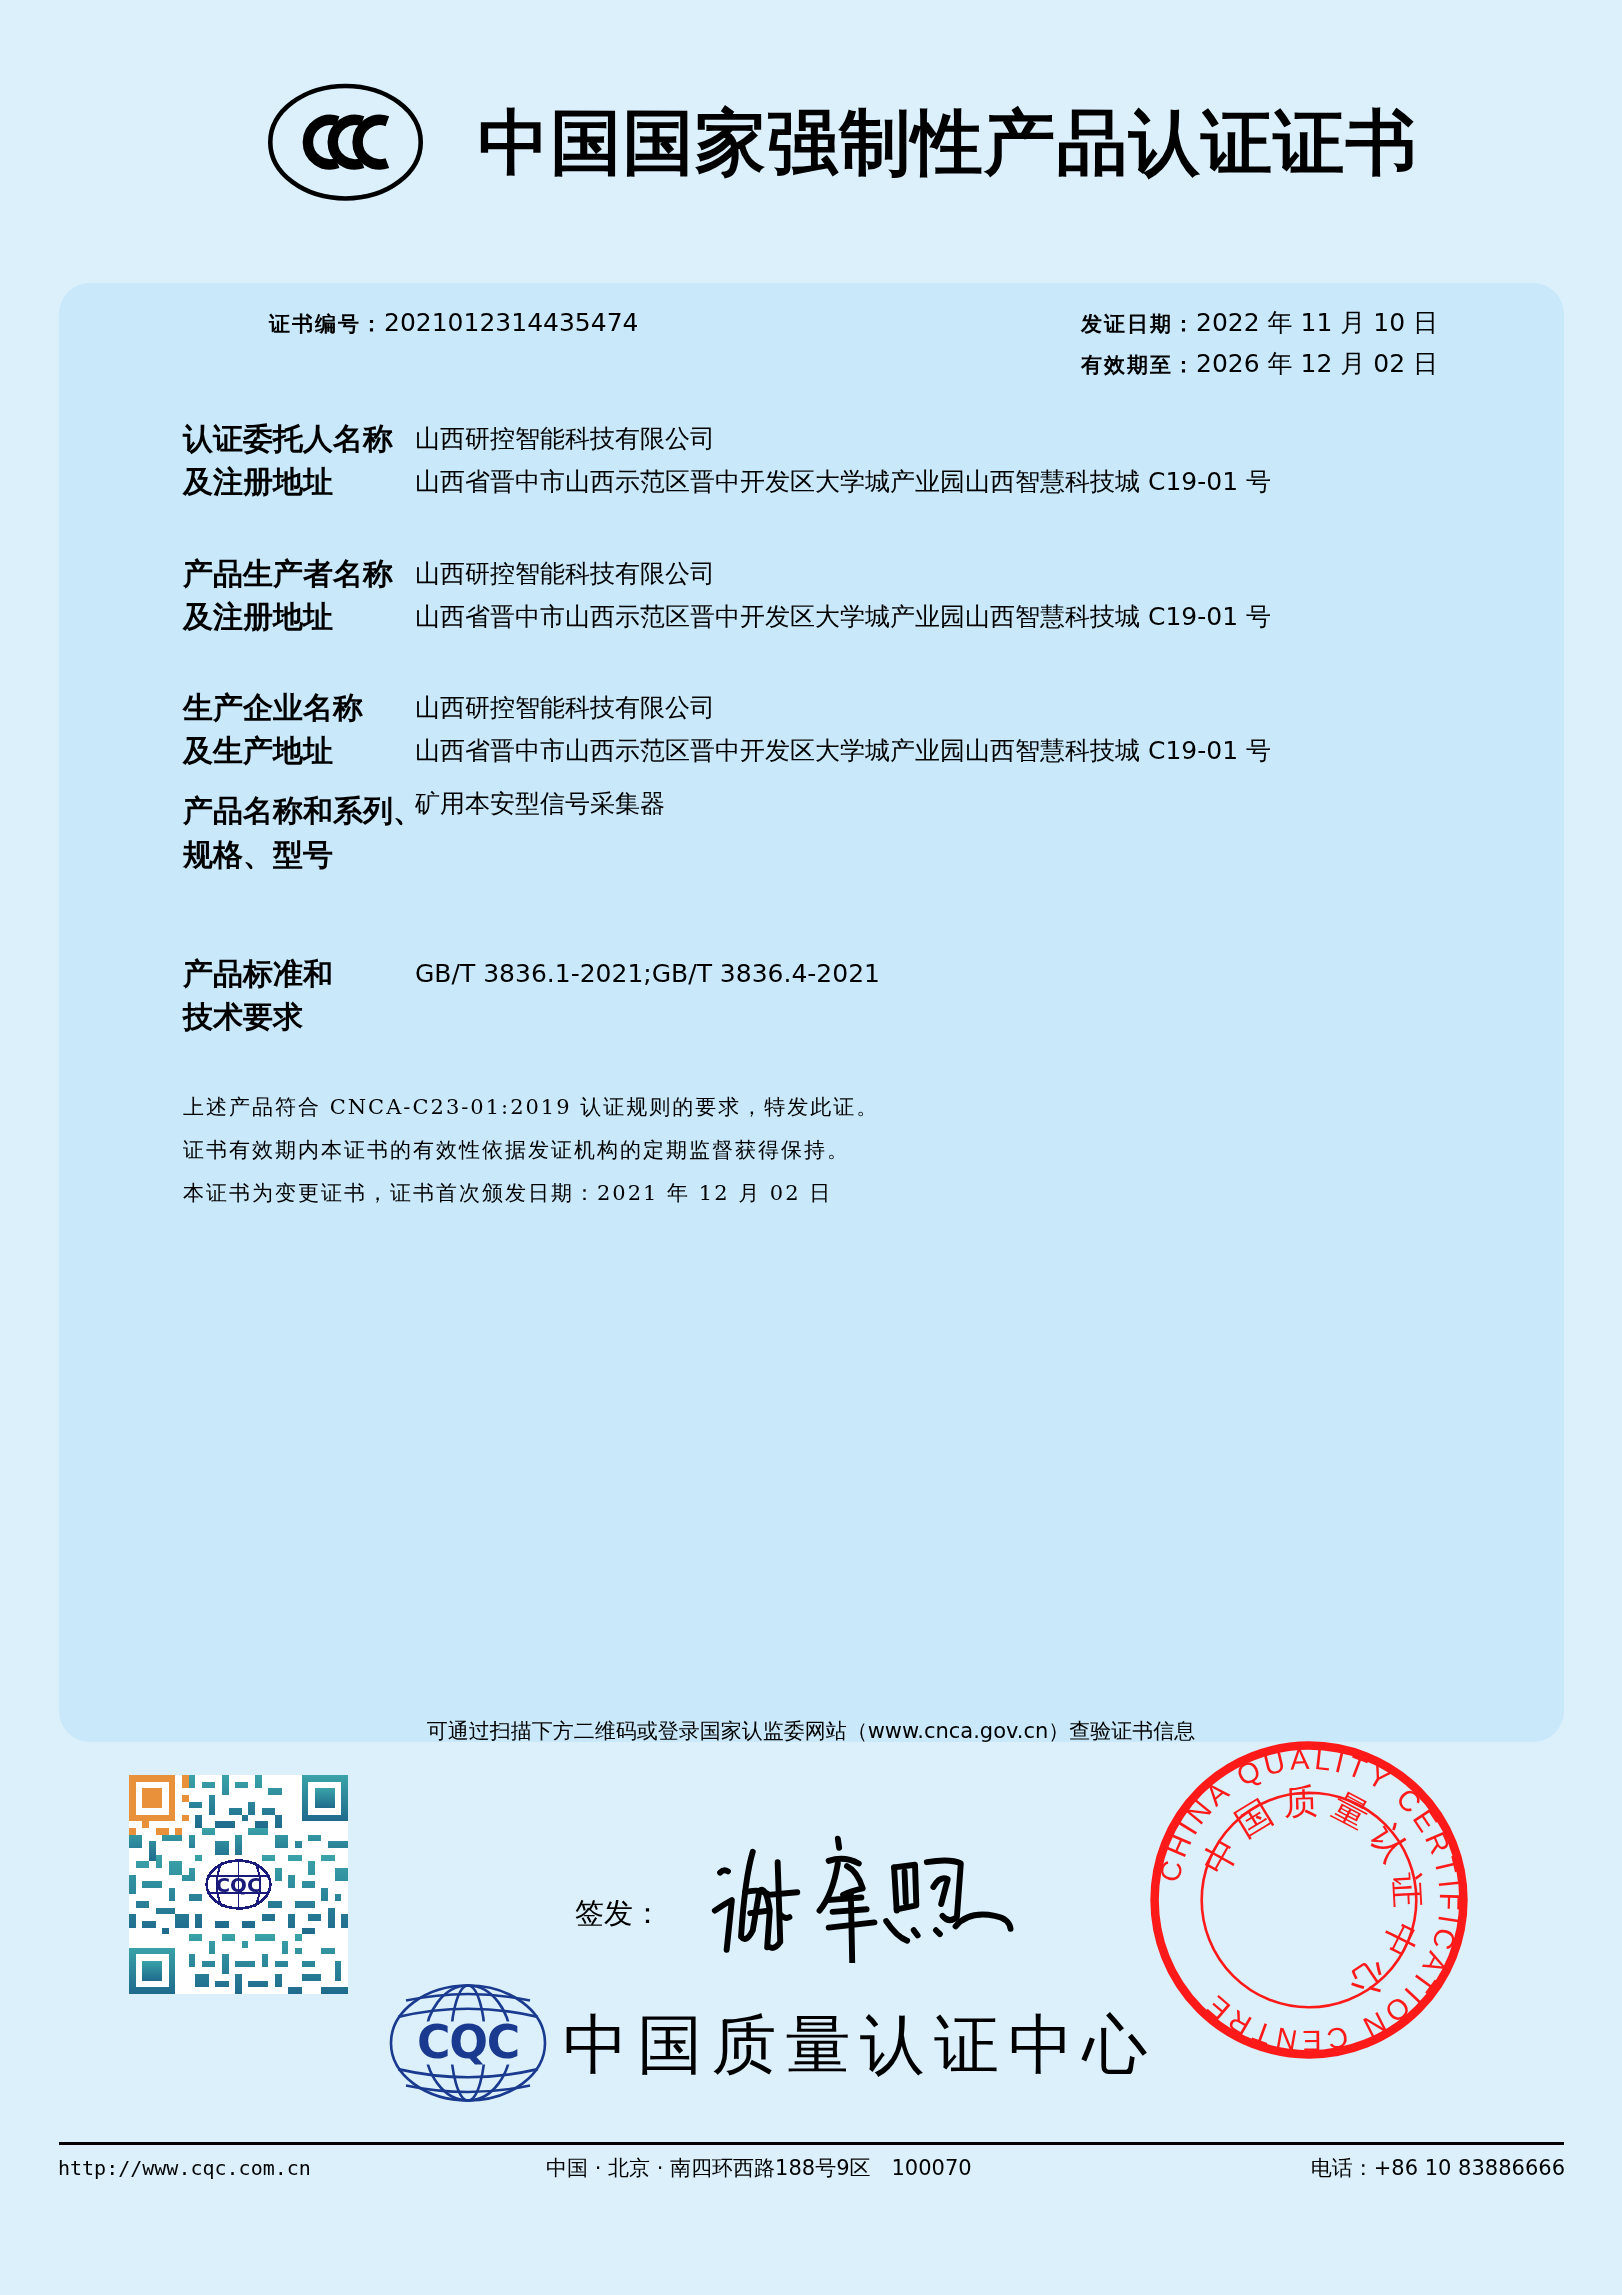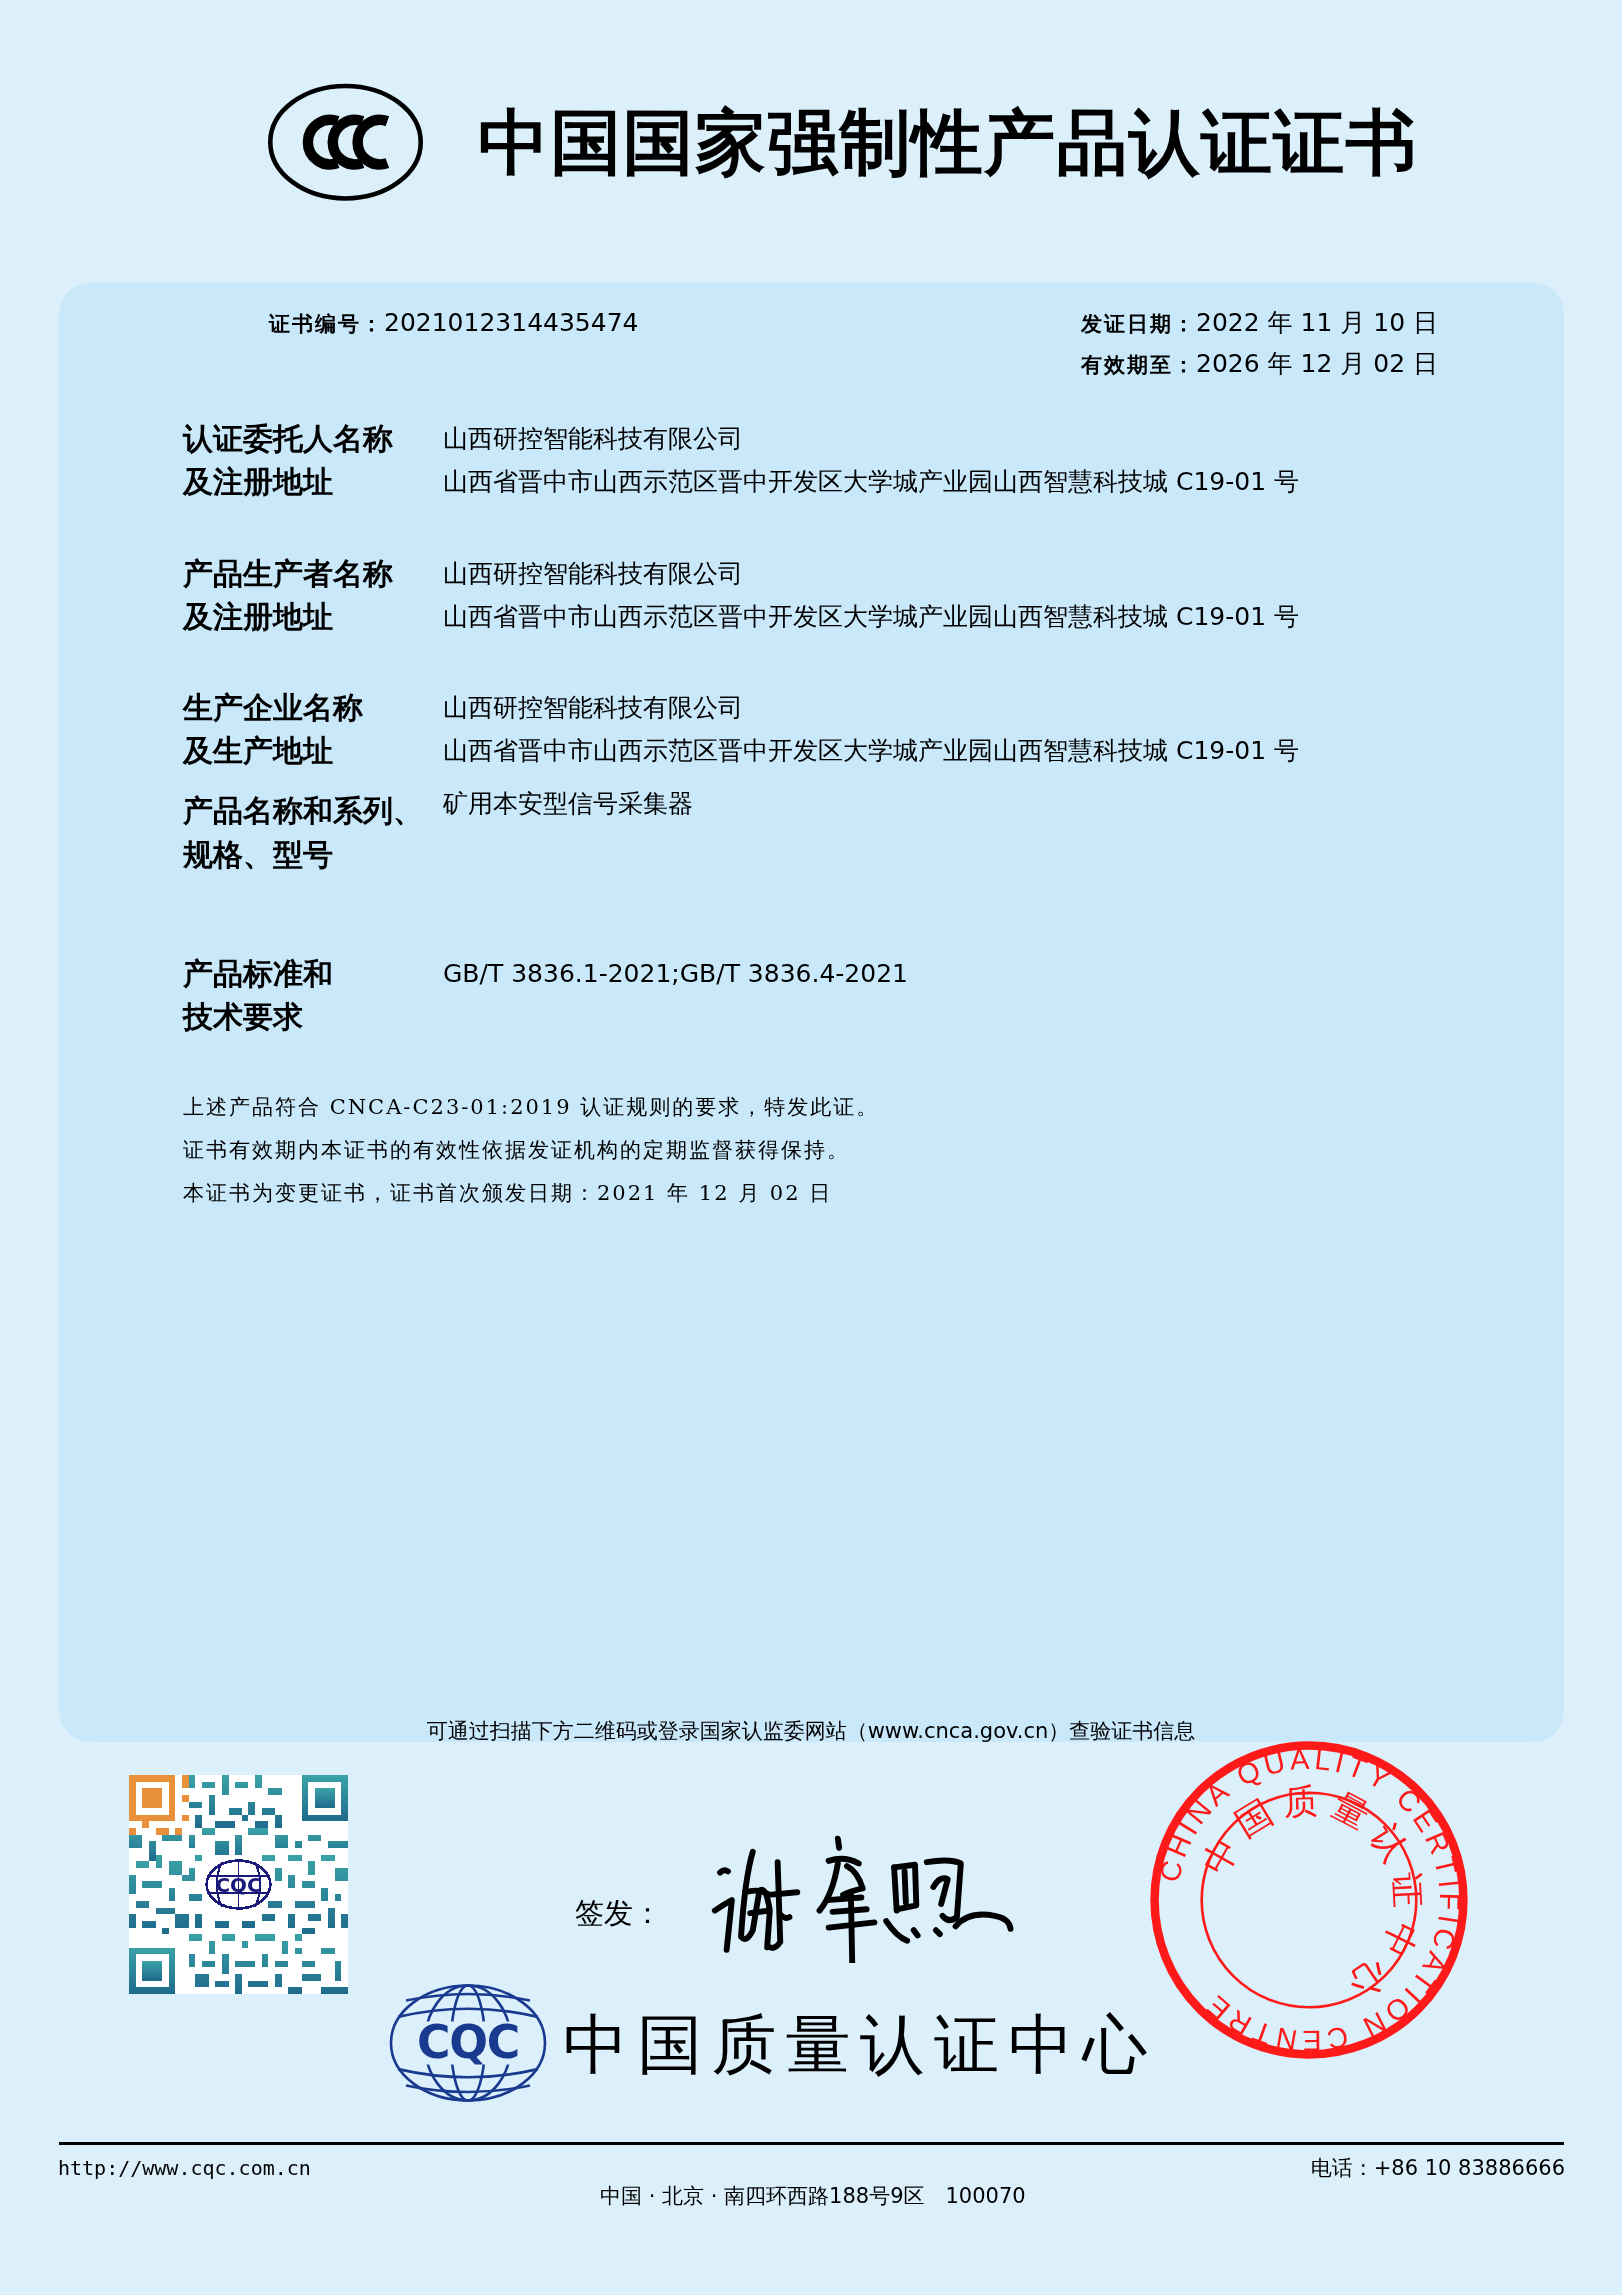--- a/index.html
+++ b/index.html
@@ -33,21 +33,21 @@
   .meta-issue { right: 185px; top: 306px; text-align: left; }
   .meta-valid { right: 185px; top: 347px; text-align: right; }
 
   .field { left: 183px; width: 1341px; }
   .field-label {
     position: absolute; left: 0; width: 222px;
     font-size: 30px; font-weight: bold; line-height: 44px; white-space: nowrap;
   }
   .field-value {
     position: absolute; left: 232px;
-    font-size: 25px; line-height: 44px; white-space: nowrap; margin-left: 28px;
+    font-size: 25px; line-height: 44px; white-space: nowrap;
   }
   .spec-gap { display: inline-block; width: 31px; }
 
   .notes {
     left: 183px; top: 1086px;
     font-family: "DejaVu Serif", "Liberation Serif", serif;
     font-size: 21px; line-height: 43px; letter-spacing: 2px; white-space: nowrap;
   }
 
   .verify-text {
@@ -62,21 +62,21 @@
   .cqc-logo { left: 386px; top: 1981px; width: 164px; height: 124px; }
   .cqc-name {
     left: 563px; top: 2002px; font-size: 65px; line-height: 85px;
     letter-spacing: 9.2px; white-space: nowrap;
   }
   .seal { left: 1150px; top: 1741px; width: 318px; height: 318px; }
 
   .footer-rule { left: 59px; top: 2142px; width: 1505px; height: 3.3px; background: #000; }
   .footer-item { top: 2153px; font-size: 21px; line-height: 30px; white-space: nowrap; }
   .footer-url { left: 58px; font-family: "DejaVu Sans Mono", monospace; font-size: 20px; }
-  .footer-addr { left: 600px; margin-top: 28px; }
+  .footer-addr { left: 546px; }
   .footer-phone { right: 58px; }
 </style>
 </head>
 <body>
 
 <svg class="abs ccc-logo" viewBox="0 0 240 185">
   <ellipse cx="120" cy="92" rx="115" ry="86" fill="none" stroke="#000" stroke-width="7"></ellipse>
   <g fill="none" stroke="#000" stroke-width="16">
     <path d="M108 60 A 34 34 0 1 0 108 124"></path>
     <path d="M146 60 A 34 34 0 1 0 146 124"></path>

